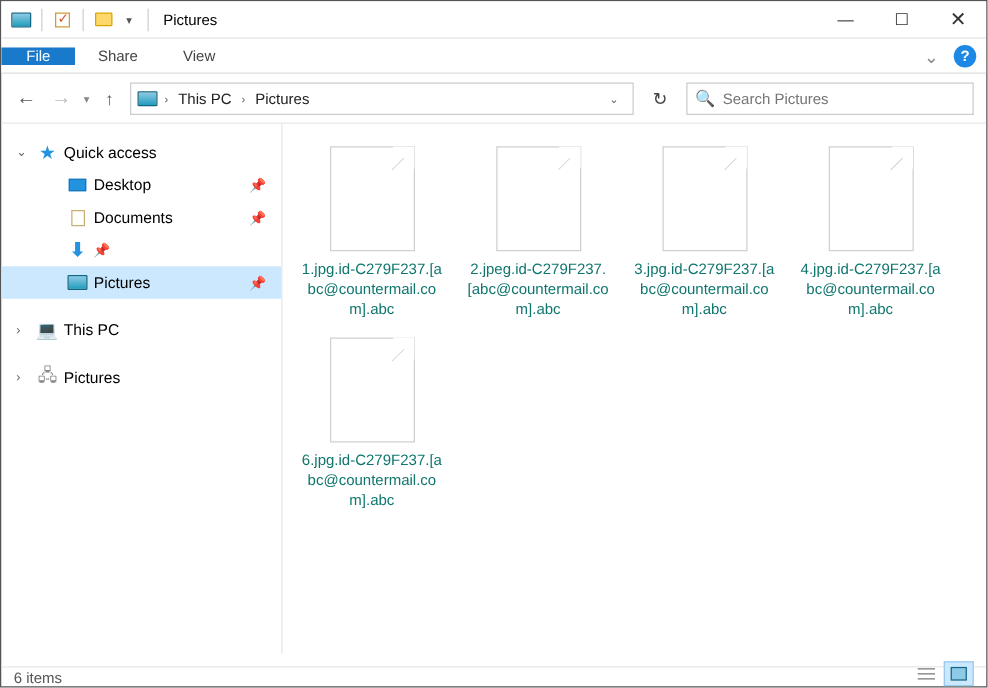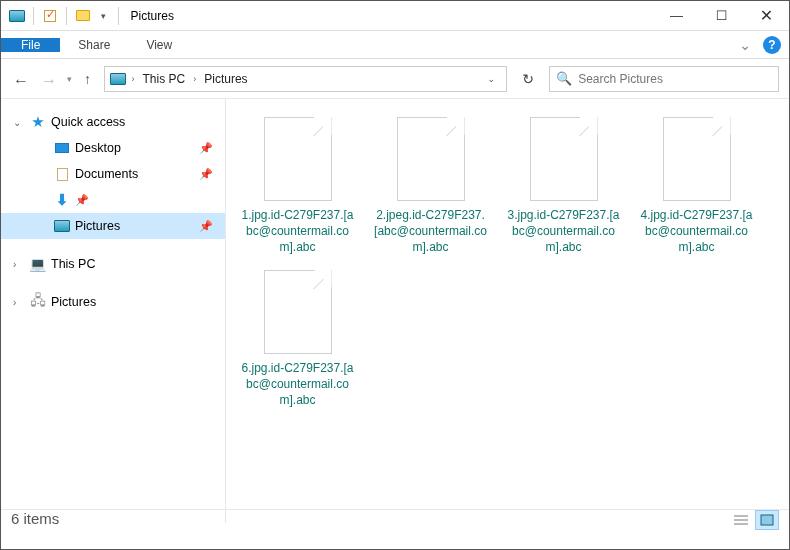--- a/index.html
+++ b/index.html
@@ -55,21 +55,21 @@
 
 .content { flex: 1; padding: 18px 10px 10px 14px; }
 .files { display: flex; flex-wrap: wrap; gap: 14px 18px; align-content: flex-start; }
 .file-item { width: 115px; display: flex; flex-direction: column; align-items: center; }
 .file-icon { width: 68px; height: 84px; background: #fff; border: 1px solid #d0d0d0; position: relative; margin-bottom: 6px; }
 .file-icon::before { content: ''; position: absolute; top: 0; right: 0; width: 18px; height: 18px; background: linear-gradient(135deg, transparent 49%, #e8e8e8 50%, #d0d0d0 52%, #fff 54%); }
 .file-icon::after { content: ''; position: absolute; top: -1px; right: -1px; width: 18px; height: 18px; background: #fff; clip-path: polygon(100% 0, 0 0, 100% 100%); }
 .file-name { font-size: 12px; text-align: center; line-height: 1.35; color: #0f766e; word-break: break-all; }
 
 
-.statusbar { position: absolute; bottom: 0; left: 0; right: 0; height: 40px; border-top: 1px solid #e8e8e8; display: flex; align-items: flex-start; padding: 0 10px; font-size: 15px; color: #555; }
+.statusbar { position: absolute; bottom: 0; left: 0; right: 0; height: 16px; border-top: 1px solid #e8e8e8; display: flex; align-items: flex-end; padding: 0 10px; font-size: 12px; color: #555; }
 .status-right { margin-left: auto; display: flex; gap: 2px; }
 .view-btn { width: 24px; height: 20px; border: 1px solid transparent; display: flex; align-items: center; justify-content: center; }
 .view-btn.active { background: #cce8ff; border-color: #99c9ee; }
 
 
 .ico-pictures { background: linear-gradient(#8ecae6,#219ebc); border: 1px solid #126782; border-radius: 1px; width: 16px; height: 12px; }
 .ico-folder { background: #ffd86b; border: 1px solid #d7a600; border-radius: 1px; width: 14px; height: 11px; position: relative; }
 .ico-prop { border: 1px solid #d49a3a; width: 12px; height: 12px; position: relative; }
 .ico-prop::after { content: '✓'; position: absolute; top: -3px; left: 1px; font-size: 11px; color: #d4572a; }
 .ico-star { color: #2493df; font-size: 15px; }

